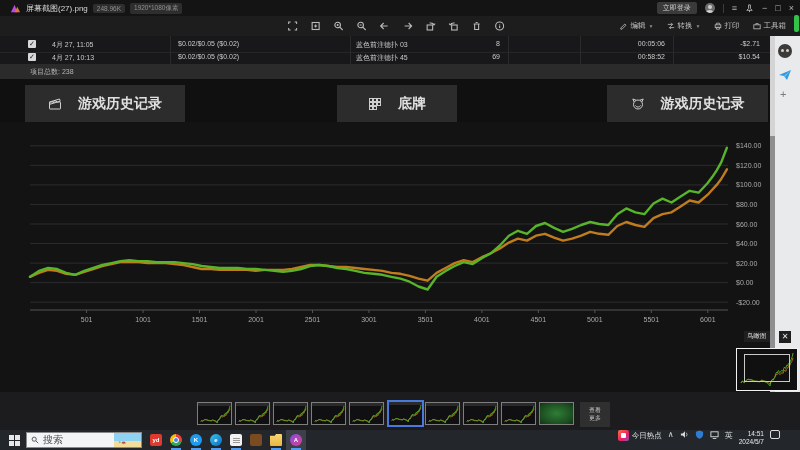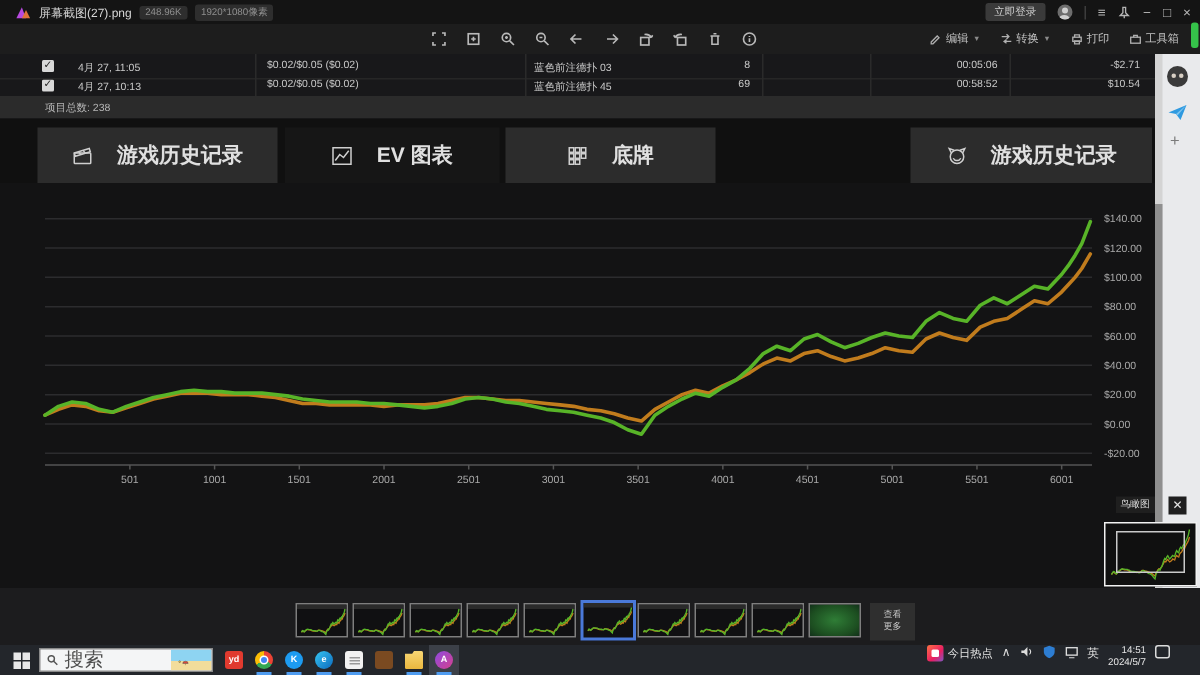--- a/index.html
+++ b/index.html
@@ -77,21 +77,21 @@
 .thumb.selected { top:8px; width:37px; height:27px; border:2px solid #4a79d9; }
 .thumb.poker { background:radial-gradient(ellipse at center,#2f7d36 0%,#1c4d20 70%,#12301a 100%); }
 .thumb-more { position:absolute; top:10px; width:30px; height:25px; background:#2f2f2f; color:#c5c5c5; font-size:6px; line-height:8px; text-align:center; padding-top:4px; }
 
 
 .taskbar { position:absolute; left:0; top:430px; width:800px; height:20px; background:#23262b; z-index:60; }
 .start-btn { position:absolute; left:9px; top:5px; width:11px; height:11px; display:grid; grid-template-columns:5px 5px; grid-template-rows:5px 5px; gap:1px; }
 .start-btn i { background:#e8e8e8; }
 .search-box { position:absolute; left:26px; top:2px; width:116px; height:16px; background:#f4f5f6; border:1px solid #8a8a8a; display:flex; align-items:center; overflow:hidden; }
 .search-box svg { width:8px; height:8px; stroke:#555; fill:none; stroke-width:1.2; margin:0 4px; flex:none; }
-.search-box .ph { color:#4d4d4d; font-size:13px; flex:1; }
+.search-box .ph { color:#4d4d4d; font-size:10px; flex:1; }
 .beach { width:27px; height:14px; flex:none; background:linear-gradient(180deg,#8ed4f2 55%,#f2dd9b 55%); position:relative; }
 .apps { position:absolute; left:146px; top:0; height:20px; display:flex; align-items:center; }
 .app-slot { width:20px; height:20px; display:flex; align-items:center; justify-content:center; position:relative; }
 .app-slot.active { background:#3c4048; }
 .app-slot .underline { position:absolute; bottom:0; left:5px; width:10px; height:2px; background:#4f9cf0; }
 .app-ic { width:12px; height:12px; border-radius:2px; display:flex; align-items:center; justify-content:center; font-size:6px; font-weight:bold; color:#fff; }
 .tray { position:absolute; right:20px; top:0; height:20px; display:flex; align-items:flex-start; gap:6px; color:#e3e3e3; }
 .hotspot { display:flex; align-items:center; gap:3px; }
 .hotspot-ic { width:11px; height:11px; border-radius:2px; background:linear-gradient(135deg,#ff7043,#e91e63 60%,#7e57c2); position:relative; }
 .hotspot-ic:after { content:""; position:absolute; left:3px; top:3px; width:5px; height:5px; background:#fff; border-radius:1px; }
@@ -257,28 +257,21 @@
     </div>
 
     <div class="tabs" id="tabs">
         <div class="tab" style="left: 25px; width: 160px;">
           <svg viewBox="0 0 14 14">
             <rect x="1.5" y="5" width="11" height="7" rx="0.5"></rect>
             <path d="M1.5 5 L11.5 2 L12.2 4.2 L2.2 7.2 Z M4.5 4.1 L5.8 6.1 M7.5 3.2 L8.8 5.2"></path>
           </svg>
           <span class="tab-label">游戏历史记录</span>
         </div>
-        <div class="tab active" style="left: 190px; width: 143px;">
-          <svg viewBox="0 0 14 14">
-            <rect x="1" y="1.5" width="12" height="11"></rect>
-            <path d="M2.5 10 L5.5 6 L8 8 L11.5 3.5"></path>
-          </svg>
-          <span class="tab-label">EV 图表</span>
-        </div>
-        <div class="tab" style="left: 337px; width: 140px;">
+        <div class="tab" style="left: 337px; width: 120px;">
           <svg viewBox="0 0 14 14">
             <rect x="1.5" y="1.5" width="3" height="3"></rect>
             <rect x="5.5" y="1.5" width="3" height="3"></rect>
             <rect x="9.5" y="1.5" width="3" height="3"></rect>
             <rect x="1.5" y="5.5" width="3" height="3"></rect>
             <rect x="5.5" y="5.5" width="3" height="3"></rect>
             <rect x="9.5" y="5.5" width="3" height="3"></rect>
             <rect x="1.5" y="9.5" width="3" height="3"></rect>
             <rect x="5.5" y="9.5" width="3" height="3"></rect>
           </svg>

